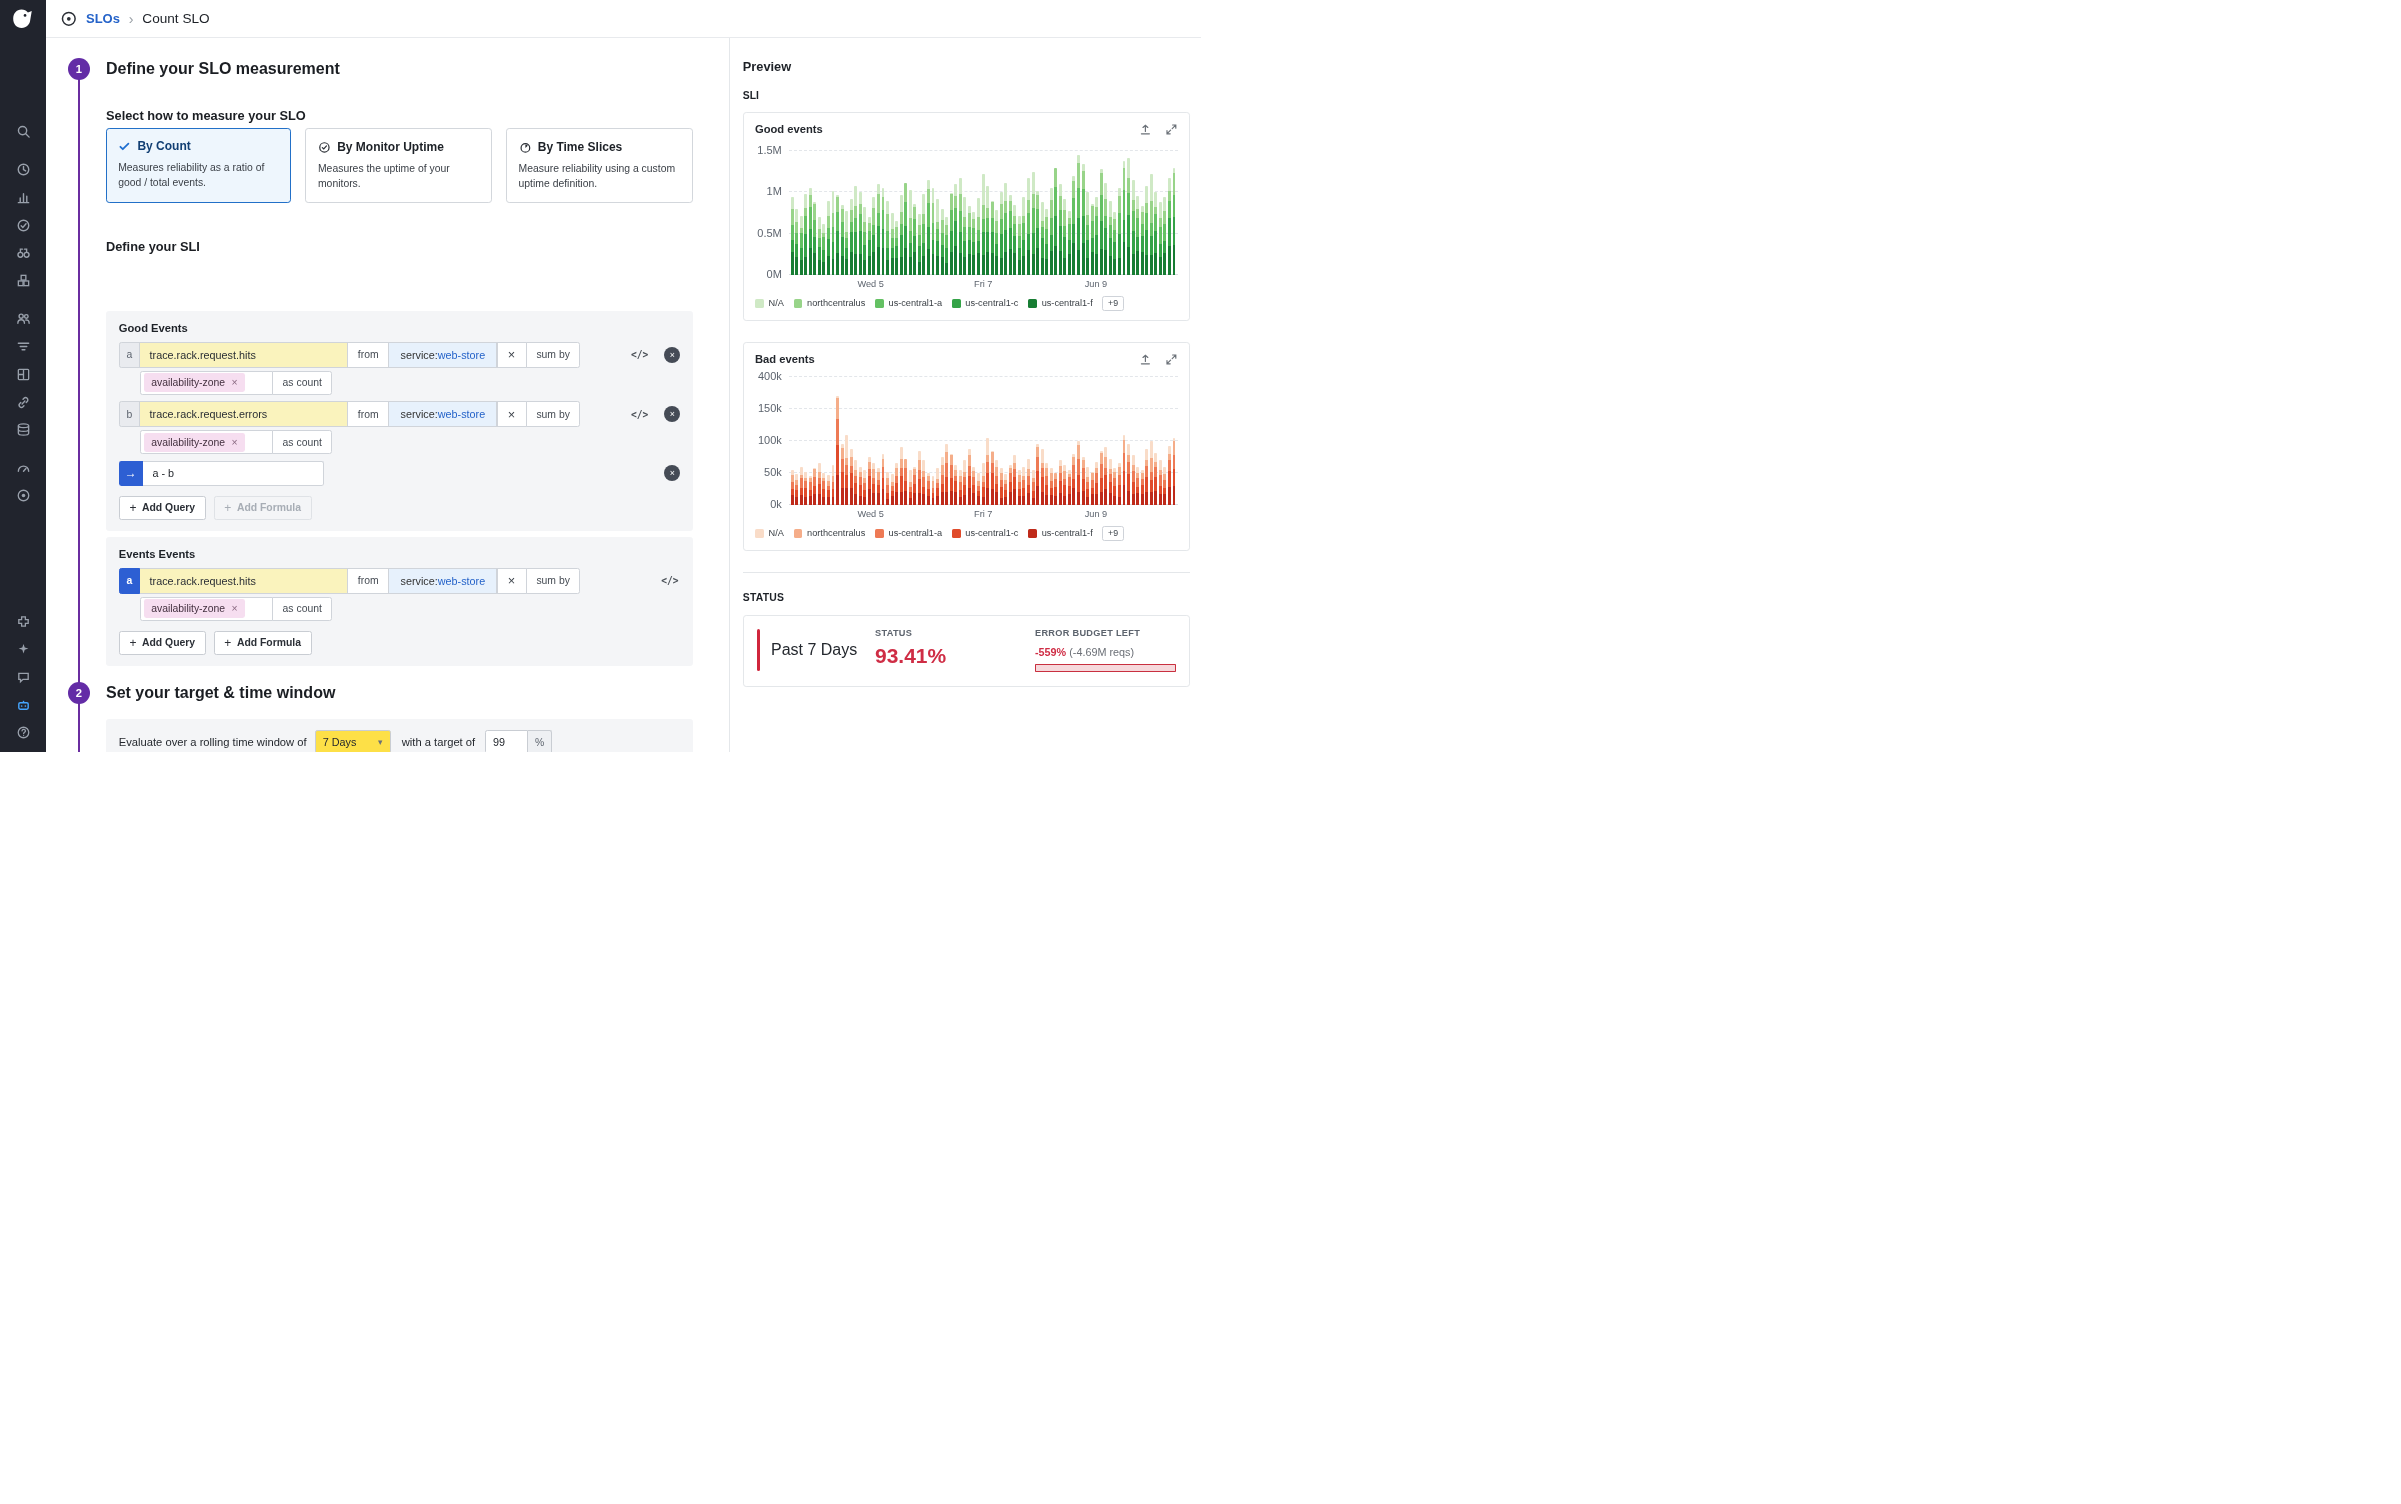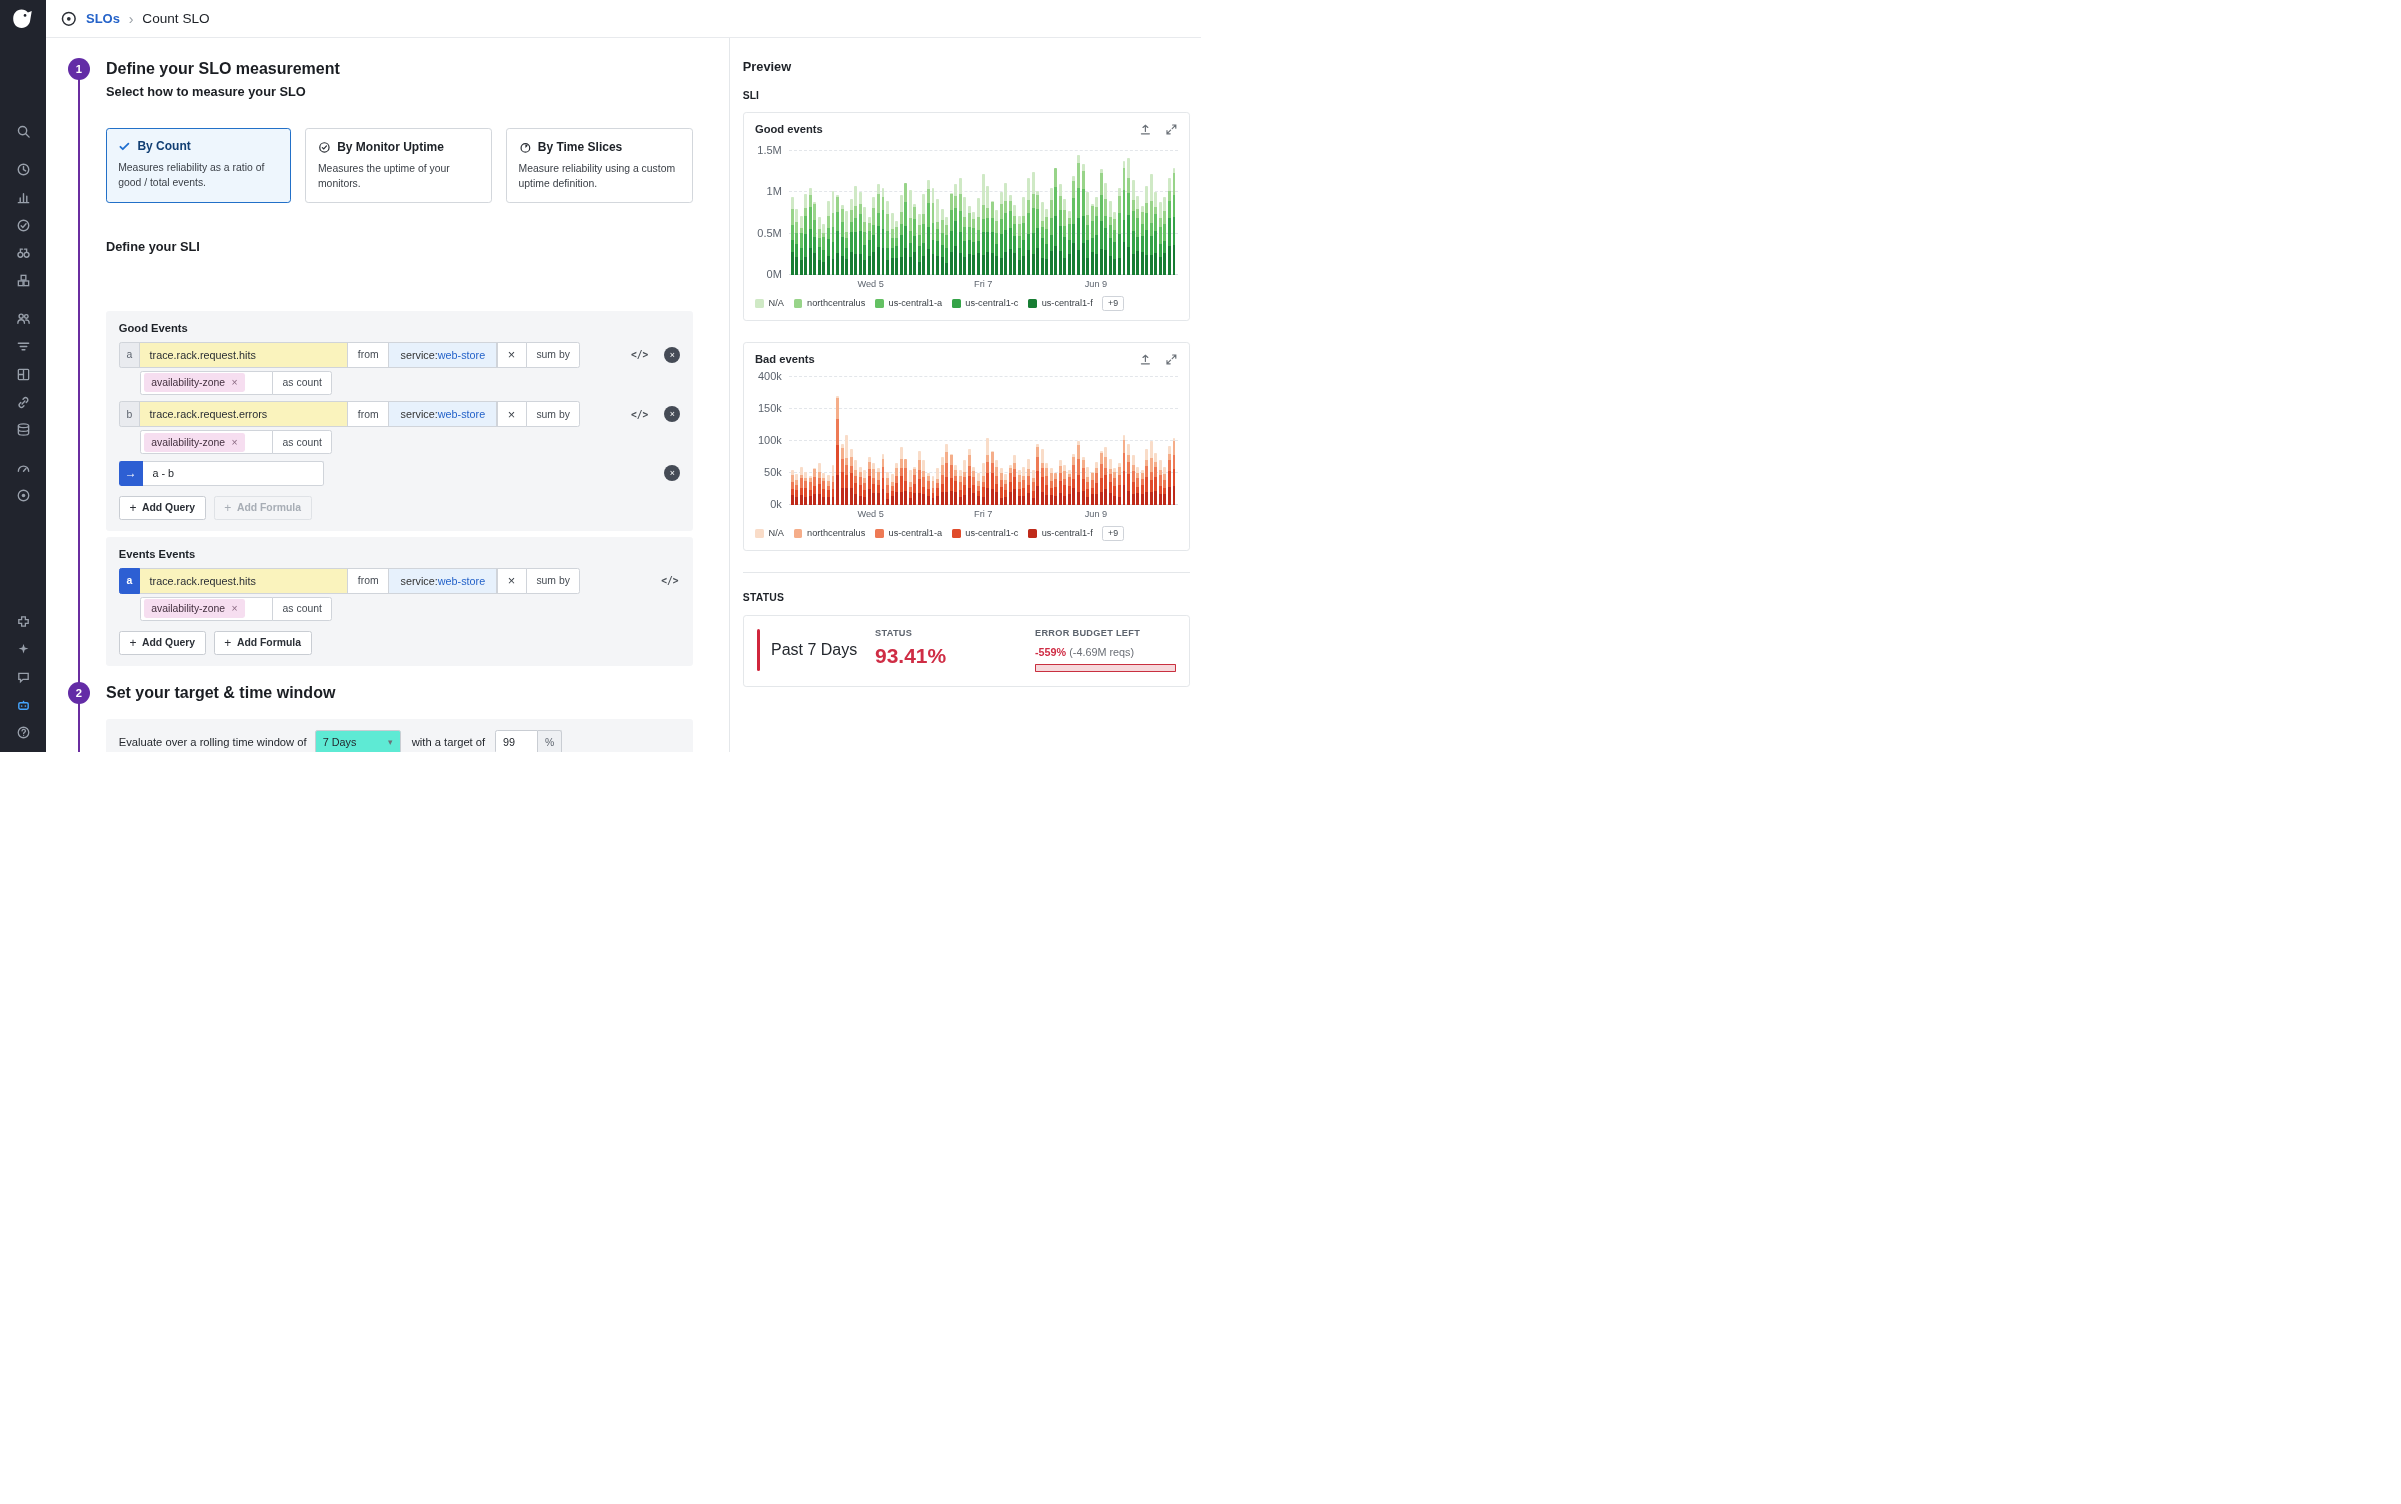--- a/index.html
+++ b/index.html
@@ -83,22 +83,22 @@
           border-radius:0 2.4px 2.4px 0;display:flex;align-items:center;padding:0 9.6px;font-size:10.8px;cursor:text;}
   .btnrow{display:flex;gap:8px;margin-top:9.6px;}
   .btn{height:24px;box-sizing:border-box;border:0.8px solid #c9cdd3;border-radius:2.4px;background:#fff;display:flex;
        align-items:center;gap:5.6px;padding:0 9.6px;font-size:10.4px;font-weight:700;color:#2b2f36;cursor:pointer;}
   .btn .plus{font-size:12px;font-weight:400;}
   .btn.disabled{color:#a7adb5;border-color:#dfe2e6;background:transparent;cursor:default;}
 
   
   .target-panel{background:#f4f5f7;border-radius:3.2px;padding:11.2px 12.8px;height:88px;box-sizing:border-box;}
   .trow{display:flex;align-items:center;font-size:11.2px;color:#24282e;}
-  .tsel{margin-left:8px;width:86px;height:24px;box-sizing:border-box;border:0.8px solid #c9cdd3;border-radius:2.4px;
-        background:#5eead4;display:flex;align-items:center;justify-content:space-between;padding:0 7.2px;font-size:10.8px;cursor:pointer;}
+  .tsel{margin-left:8px;width:76px;height:24px;box-sizing:border-box;border:0.8px solid #c9cdd3;border-radius:2.4px;
+        background:#fde047;display:flex;align-items:center;justify-content:space-between;padding:0 7.2px;font-size:10.8px;cursor:pointer;}
   .tsel .car{color:#6b7178;font-size:8.8px;}
   .tmid{margin:0 9.6px 0 11.2px;}
   .tin{width:43px;height:24px;box-sizing:border-box;border:0.8px solid #c9cdd3;border-radius:2.4px 0 0 2.4px;background:#fff;
        padding:0 7.2px;font-size:10.8px;font-family:inherit;color:#24282e;}
   .tpct{height:24px;box-sizing:border-box;border:0.8px solid #c9cdd3;border-left:0;border-radius:0 2.4px 2.4px 0;background:#eef0f3;
         display:flex;align-items:center;padding:0 7.2px;font-size:10.4px;color:#5d646e;}
 
   
   .preview{position:absolute;left:729px;top:38px;right:0;height:714px;border-left:0.8px solid #e4e7ea;background:#fff;
            padding:21px 11.2px 0 12.8px;box-sizing:border-box;overflow:hidden;}
@@ -271,21 +271,21 @@
   <span class="bc-chev">›</span>
   <span class="bc-cur">Count SLO</span>
 </header>
 
 <div class="main-wrap">
 <div class="content">
   <div class="vline"></div>
 
   <div class="stepnum" style="top:20px">1</div>
   <h2 class="step-title ablock" style="top:21.6px">Define your SLO measurement</h2>
-  <div class="subtitle ablock" style="top:46px">Select how to measure your SLO</div>
+  <div class="subtitle ablock" style="top:70px">Select how to measure your SLO</div>
 
   <div class="cards ablock" style="top:90px">
     <div class="mcard selected">
       <div class="mcard-head">
         <svg width="12.8" height="12.8" viewBox="0 0 16 16">
               <path d="M3 8.5l3 3 7-7" fill="none" stroke="#1f6fd0" stroke-width="2.2" stroke-linecap="round" stroke-linejoin="round"></path>
             </svg>
         <span>By Count</span>
       </div>
       <div class="mcard-desc">Measures reliability as a ratio of good / total events.</div>

